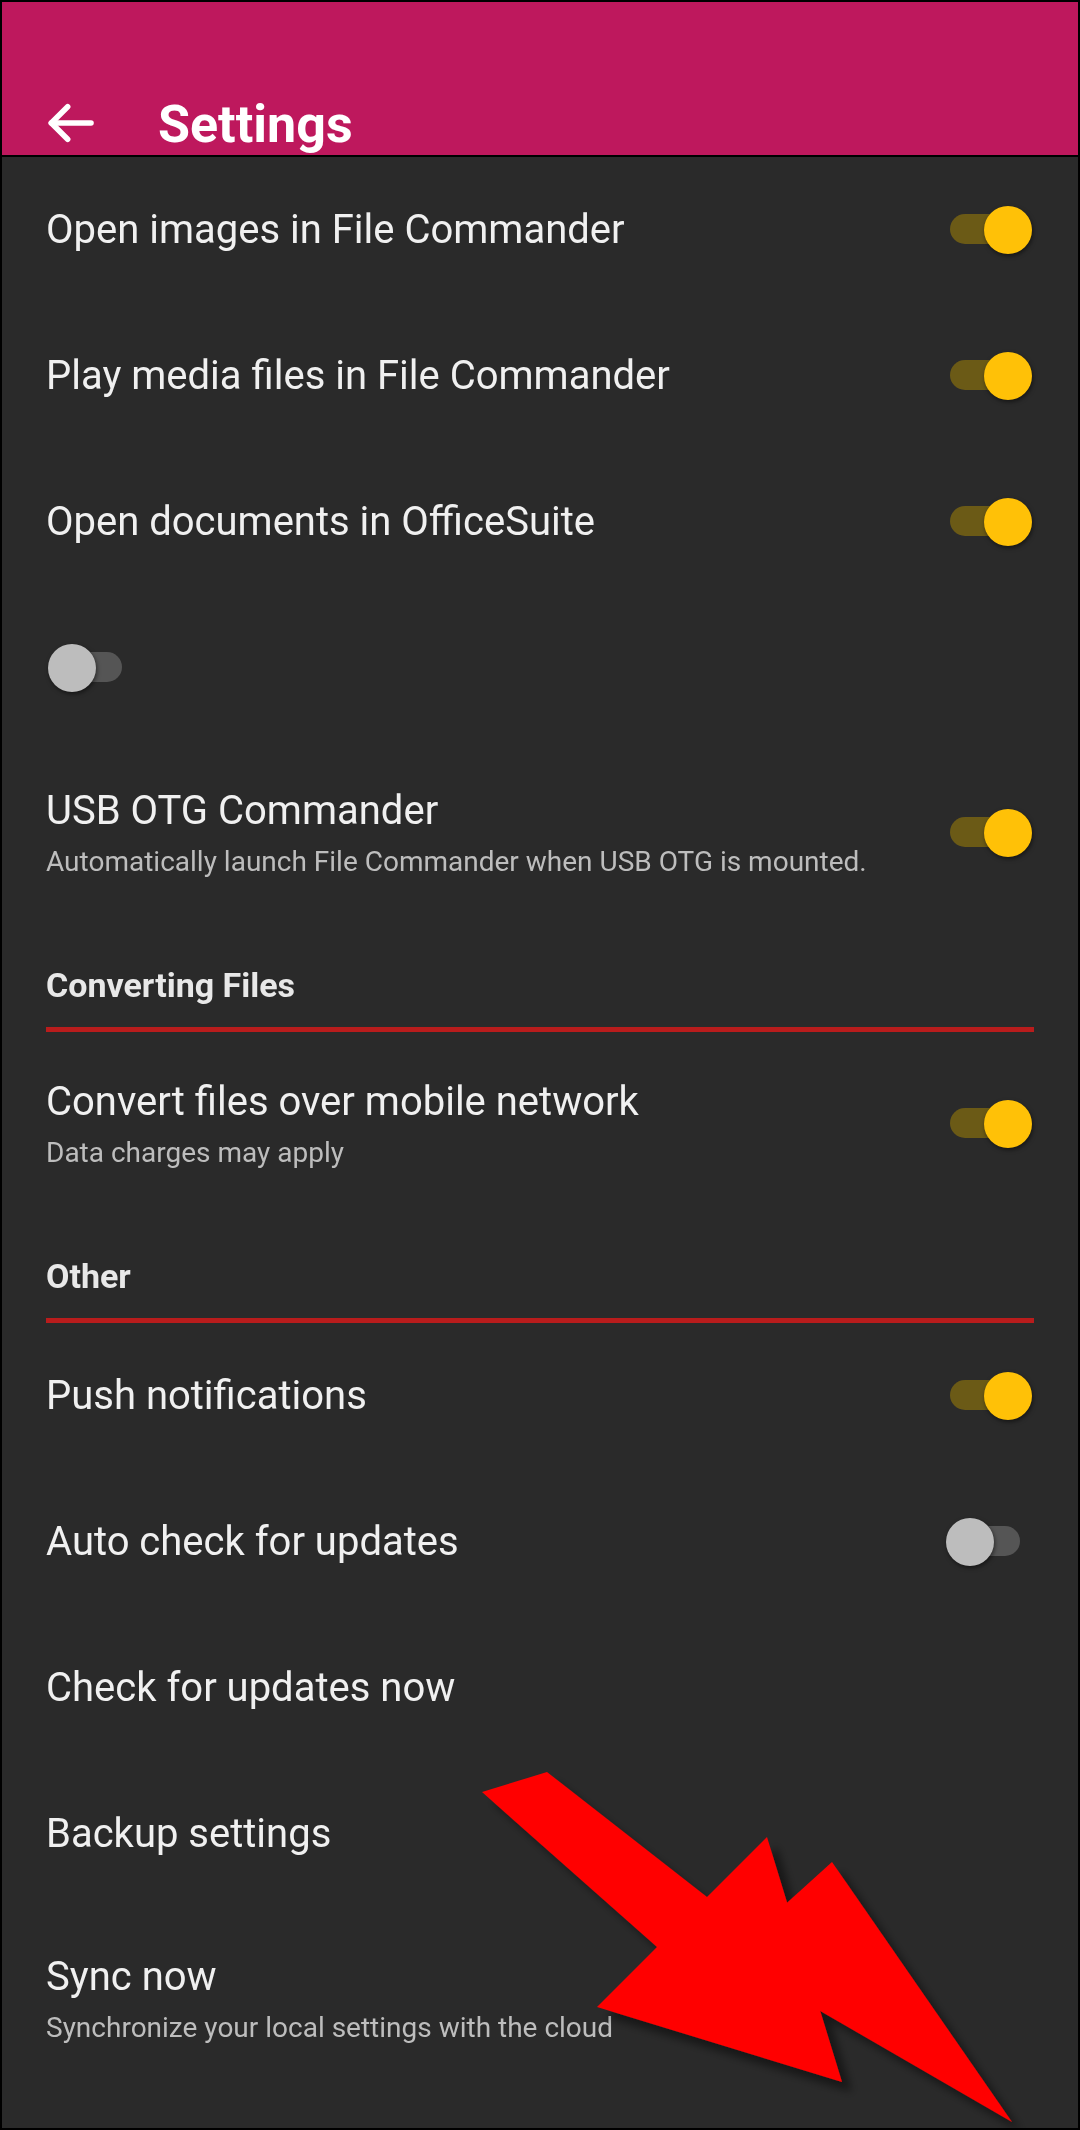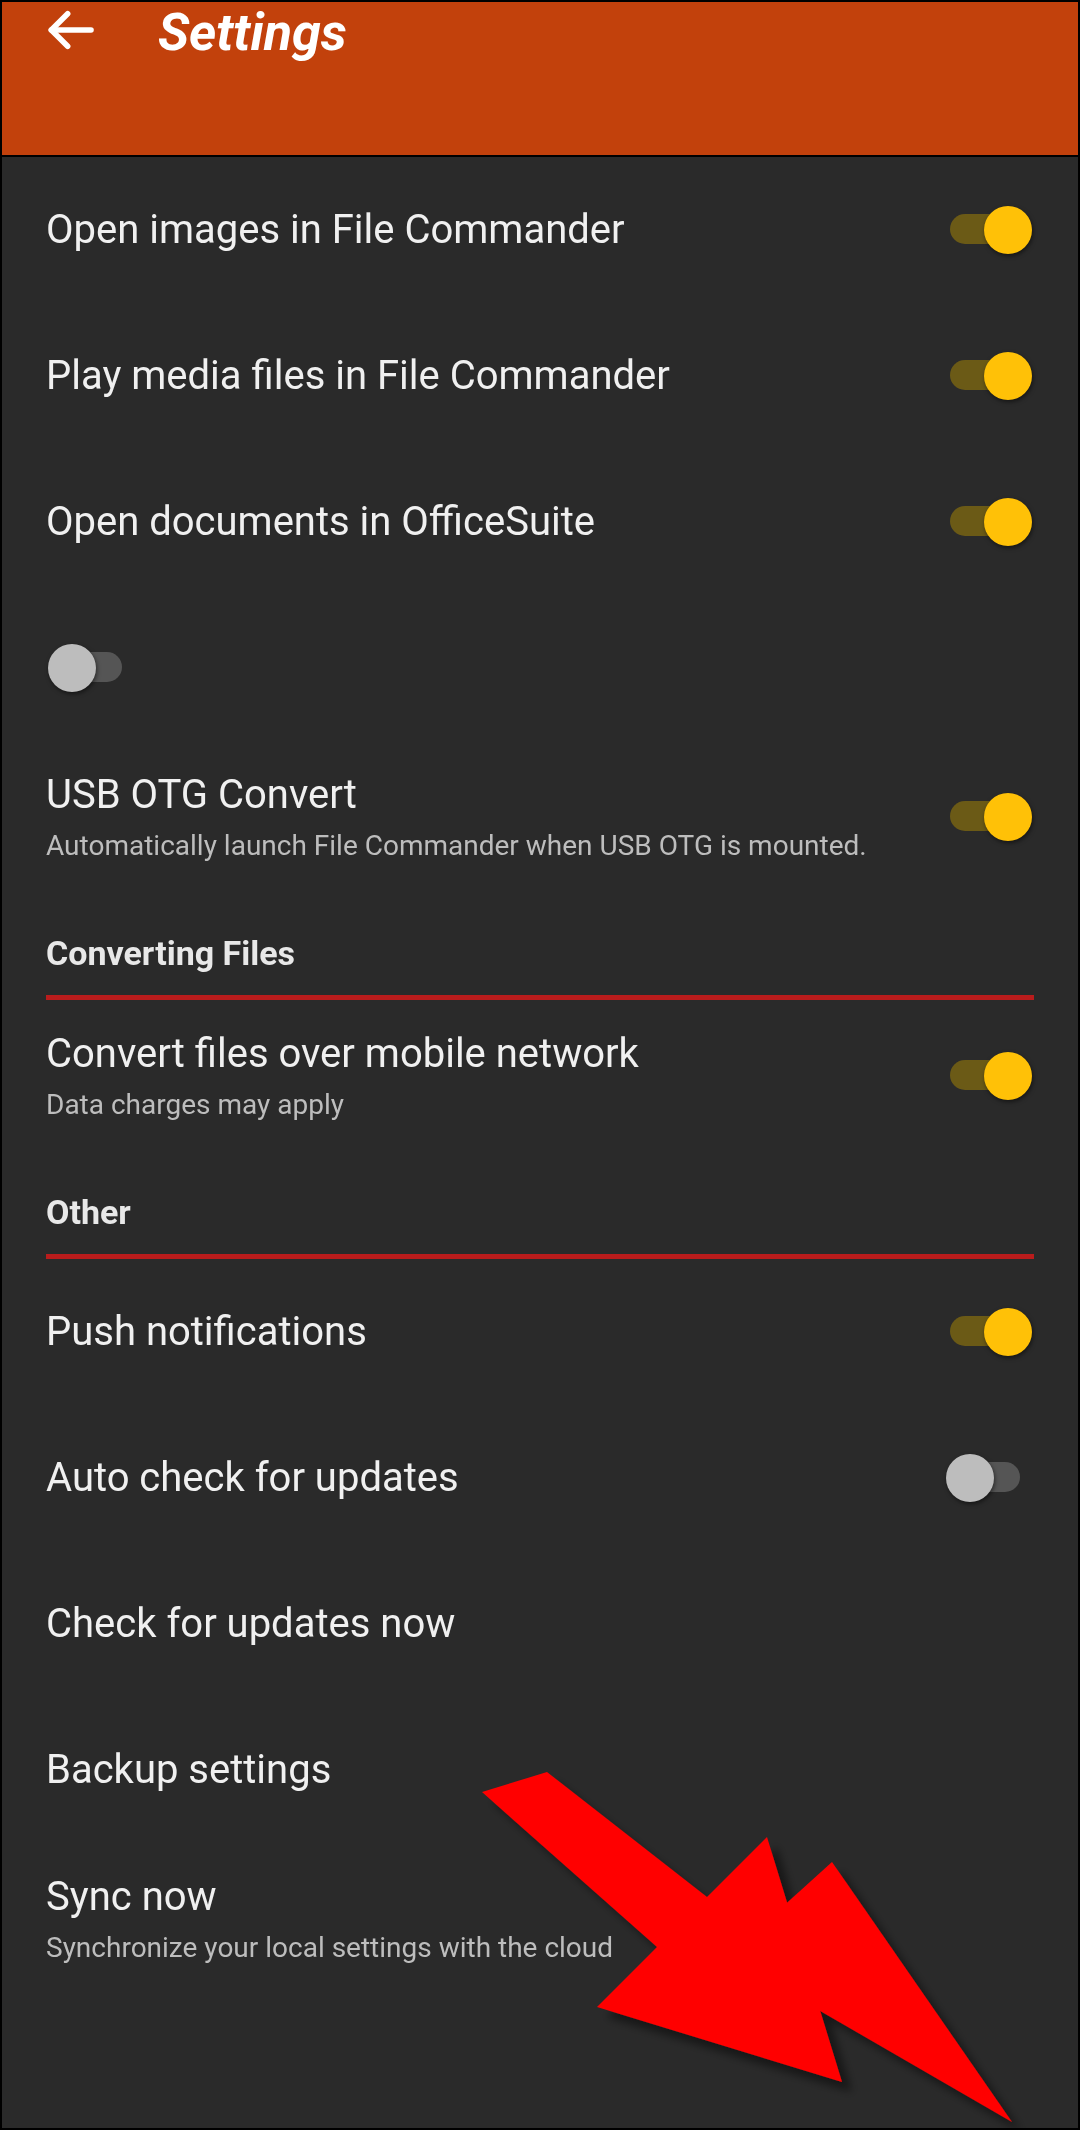--- a/index.html
+++ b/index.html
@@ -13,43 +13,42 @@
   }
   .frame {
     width: 1080px;
     height: 2130px;
     background: #2a2a2a;
     position: relative;
     border: 2px solid #000;
   }
   .appbar {
     height: 155px;
-    background: #c2410c;
+    background: #be185d;
     display: flex;
-    align-items: flex-start;
+    align-items: flex-end;
     padding-left: 40px;
     gap: 60px;
     border-bottom: 2px solid #000;
-    font-style: italic;
   }
   .appbar .back-icon svg { width: 56px; height: 56px; }
   .appbar-title {
     font-size: 52px;
     font-weight: 700;
     color: #fff;
   }
   .content {
     padding: 0 44px;
   }
   .row {
     display: flex;
     align-items: center;
     justify-content: space-between;
     min-height: 146px;
-    padding: 28px 0;
+    padding: 44px 0;
     gap: 20px;
   }
   .row-text { flex: 1; }
   .row-title {
     font-size: 40px;
     color: #f0f0f0;
     line-height: 1.3;
   }
   .row-sub {
     font-size: 28px;
@@ -152,21 +151,21 @@
 
     <div class="row">
       <div class="toggle off">
           <div class="track"></div>
           <div class="thumb"></div>
         </div>
     </div>
 
     <div class="row">
       <div class="row-text">
-        <div class="row-title">USB OTG Convert</div>
+        <div class="row-title">USB OTG Commander</div>
         <div class="row-sub">Automatically launch File Commander when USB OTG is mounted.</div>
       </div>
       <div class="toggle on">
           <div class="track"></div>
           <div class="thumb"></div>
         </div>
     </div>
 
     <div class="section-header">Converting Files</div>
 

